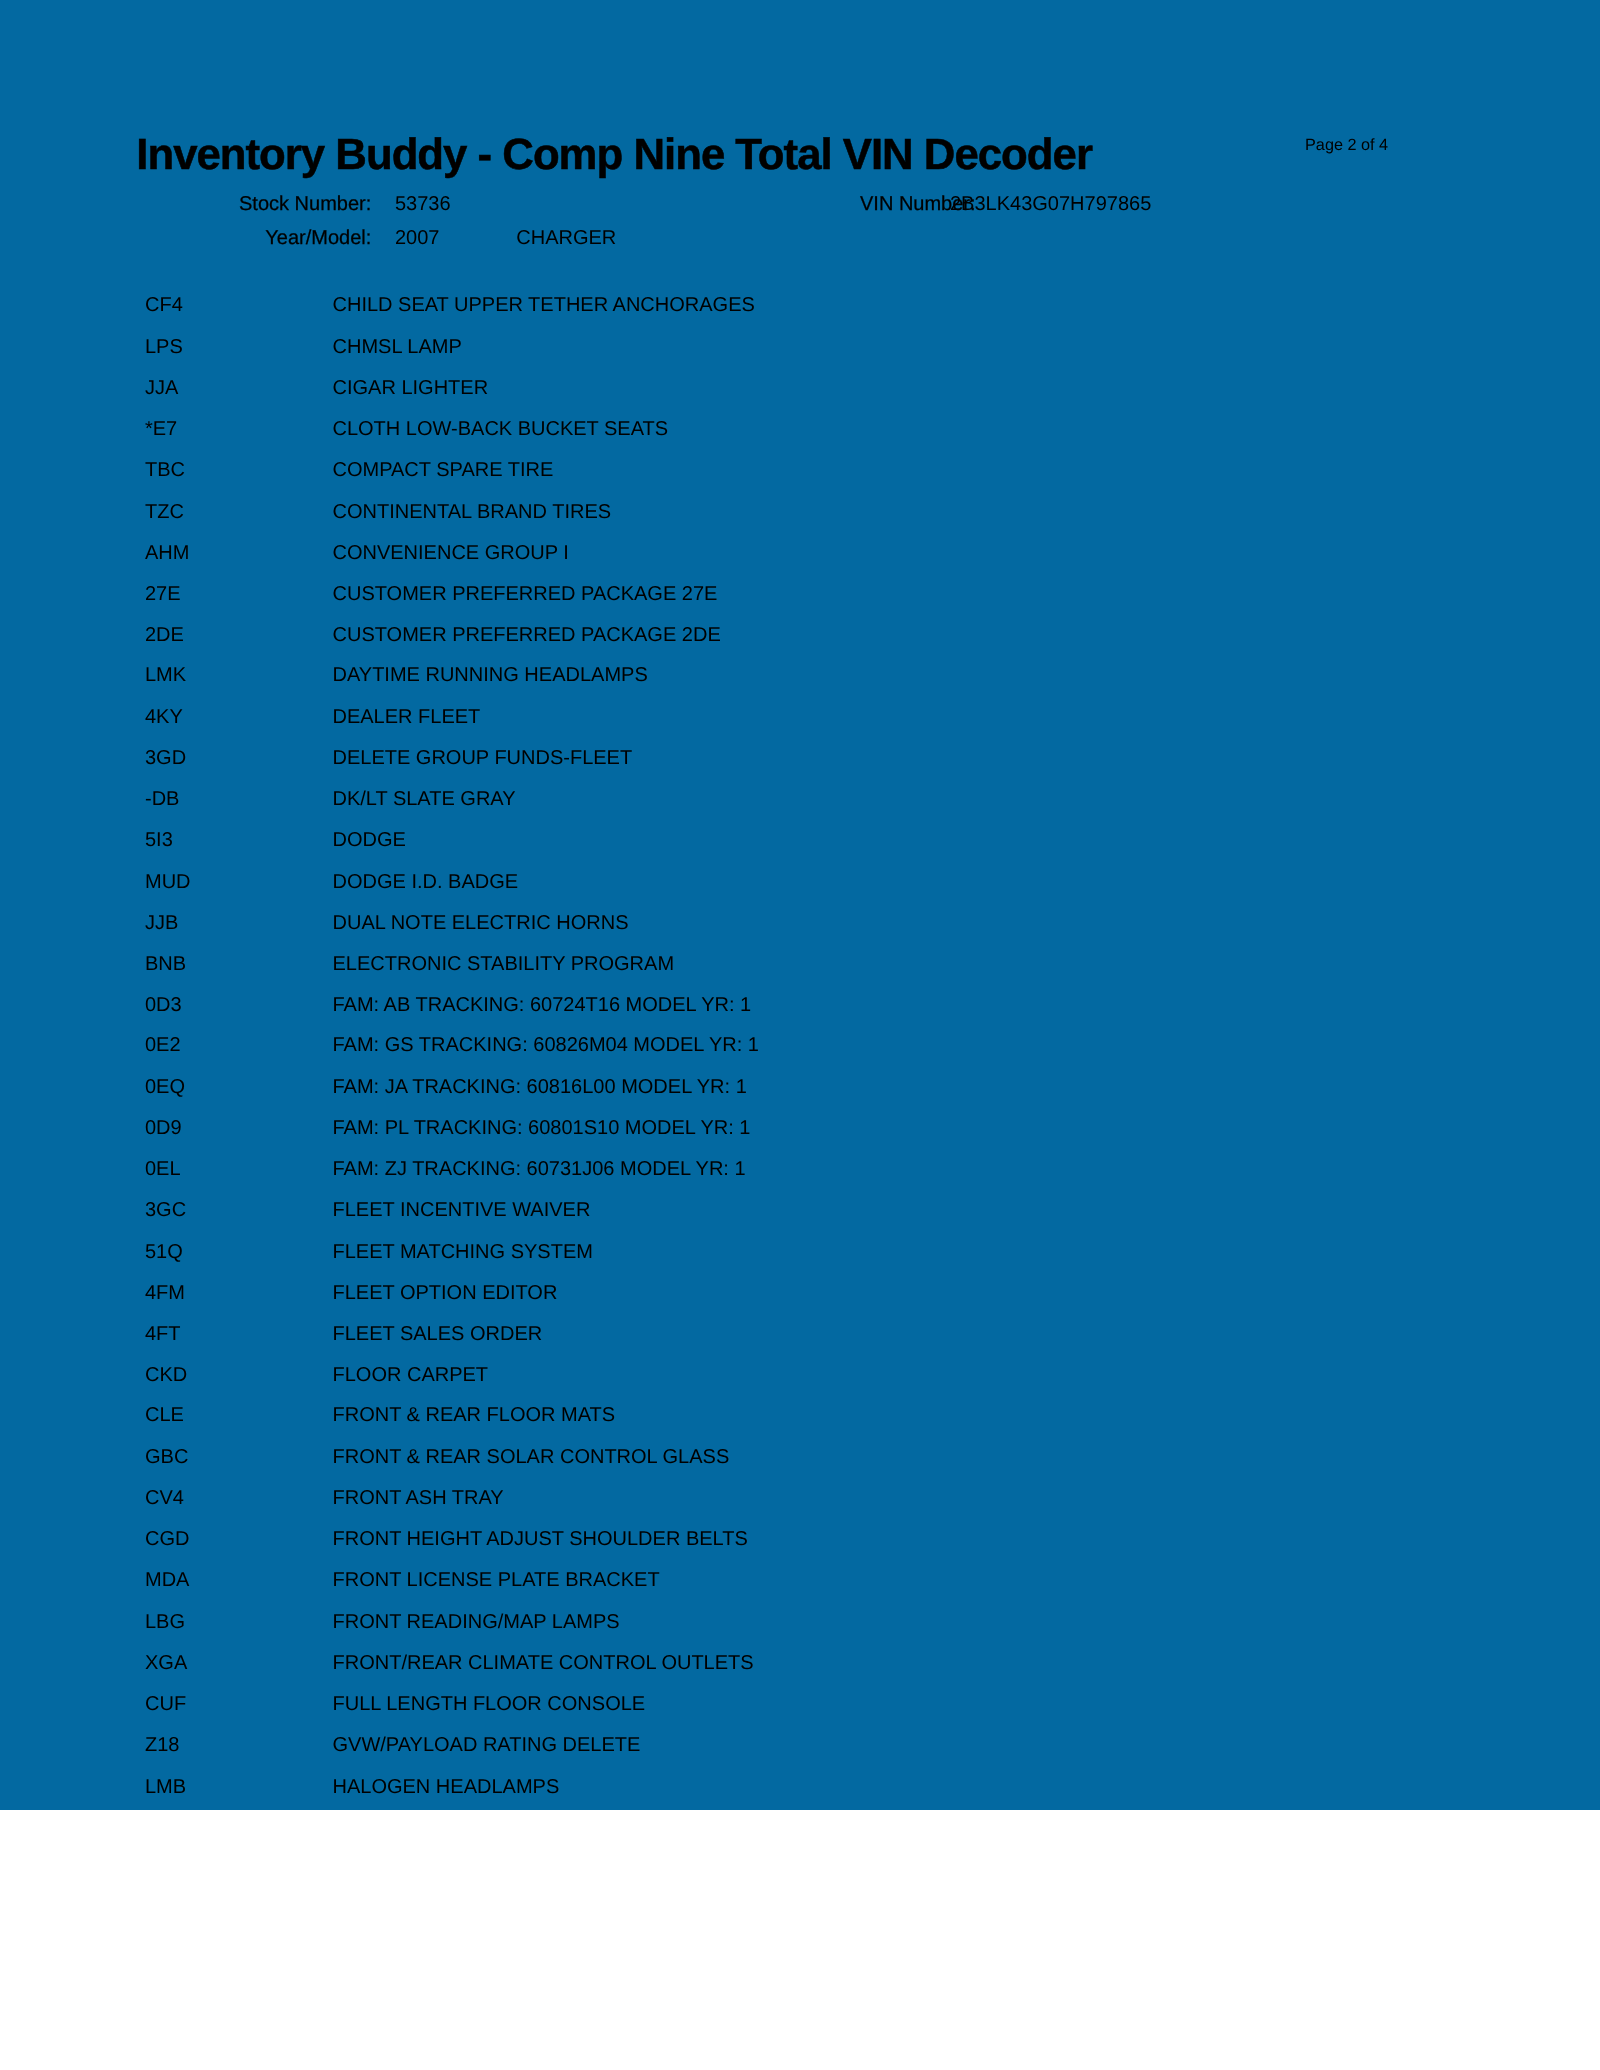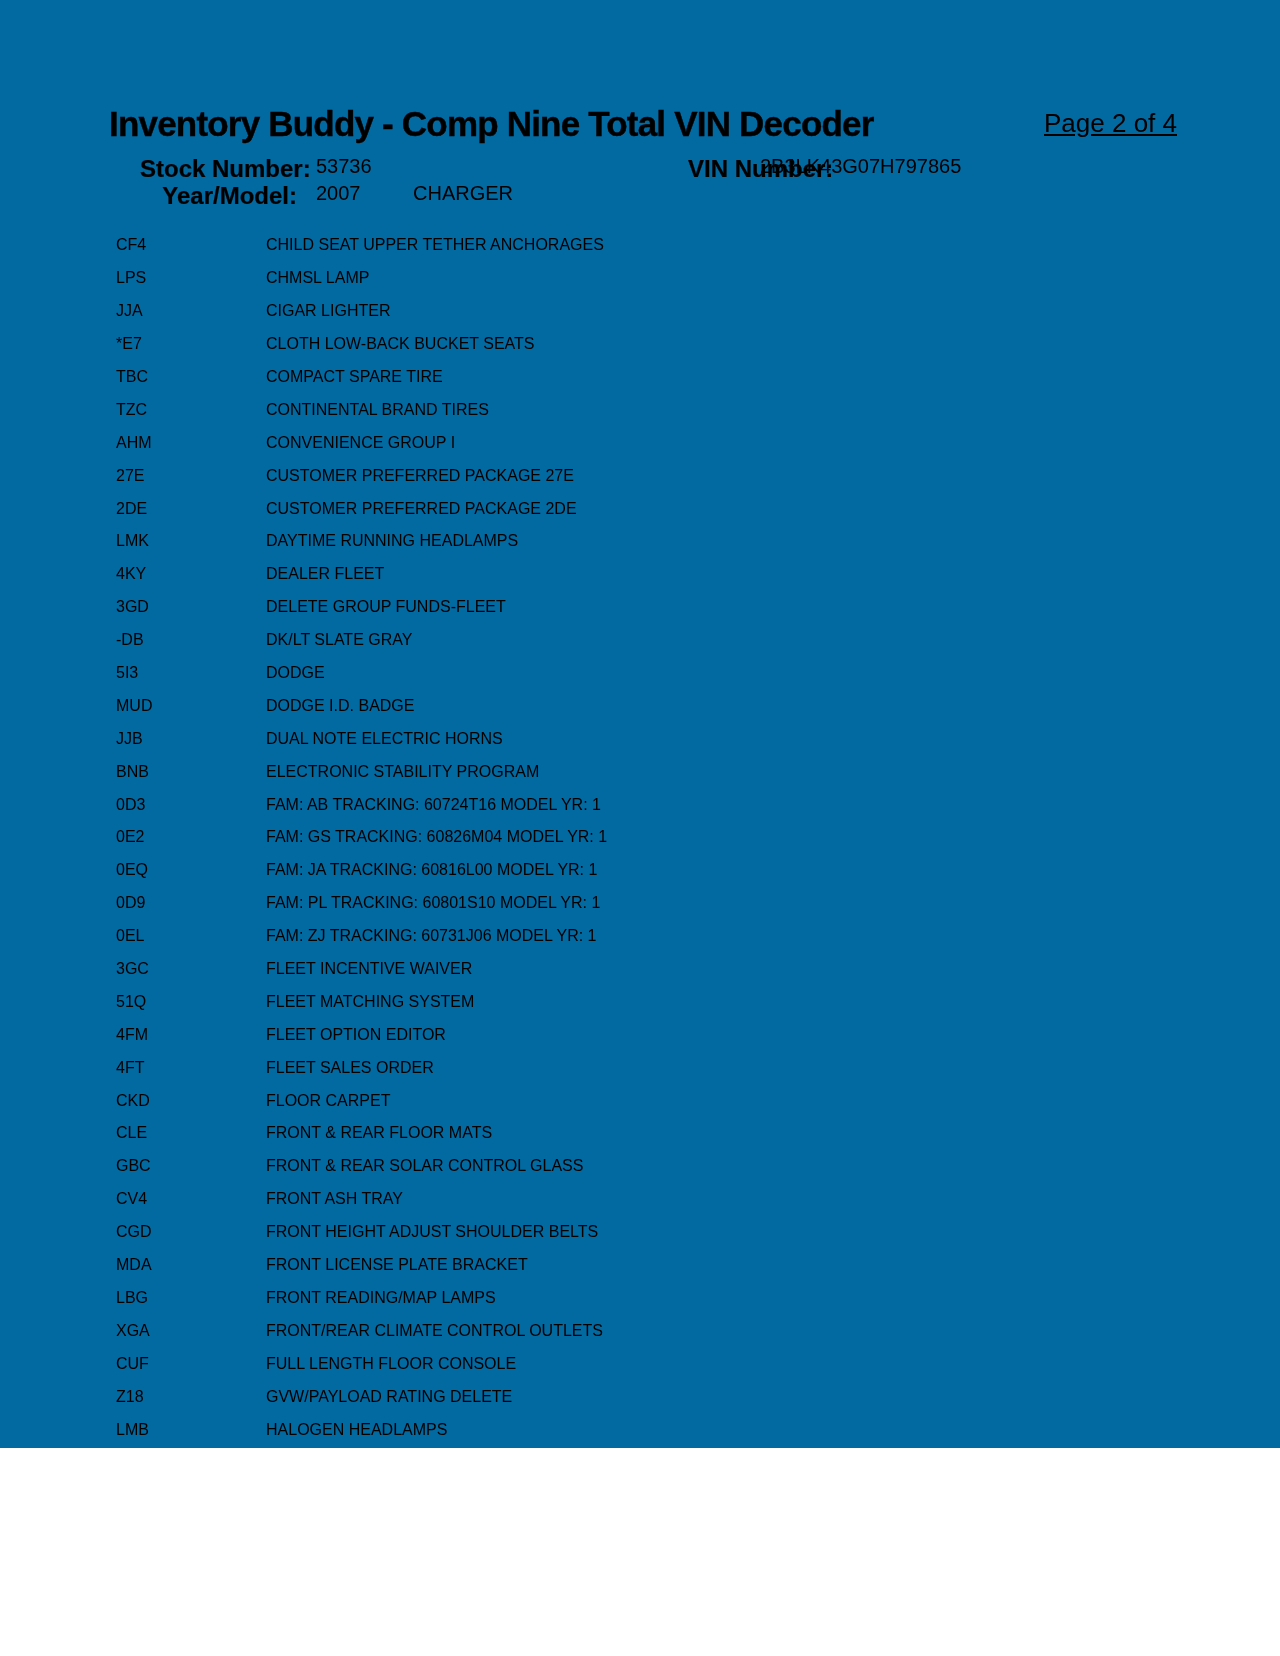--- a/index.html
+++ b/index.html
@@ -24,35 +24,34 @@
     font-size: 35px;
     font-weight: 700;
     letter-spacing: -0.8px;
     white-space: nowrap;
     -webkit-text-stroke: 0.4px #000;
   }
   .page-indicator {
     position: absolute;
     left: 1044px;
     top: 108px;
-    font-size: 26px;
-    white-space: nowrap;
-    text-decoration: underline;
+    font-size: 13px;
+    white-space: nowrap;
   }
   
   .hdr-label {
     position: absolute;
-    font-size: 24px;
-    font-weight: 700;
+    font-size: 16px;
+    font-weight: 400;
     white-space: nowrap;
     -webkit-text-stroke: 0.2px #000;
   }
   .hdr-value {
     position: absolute;
-    font-size: 20px;
+    font-size: 16px;
     font-weight: 400;
     white-space: nowrap;
   }
   .stock-label { left: 140px; top: 155px; width: 157px; text-align: right; }
   .stock-value { left: 316px; top: 155px; }
   .vin-label   { left: 688px; top: 155px; }
   .vin-value   { left: 760px; top: 155px; }
   .year-label  { left: 140px; top: 182px; width: 157px; text-align: right; }
   .year-value  { left: 316px; top: 182px; }
   .model-value { left: 413px; top: 182px; }

